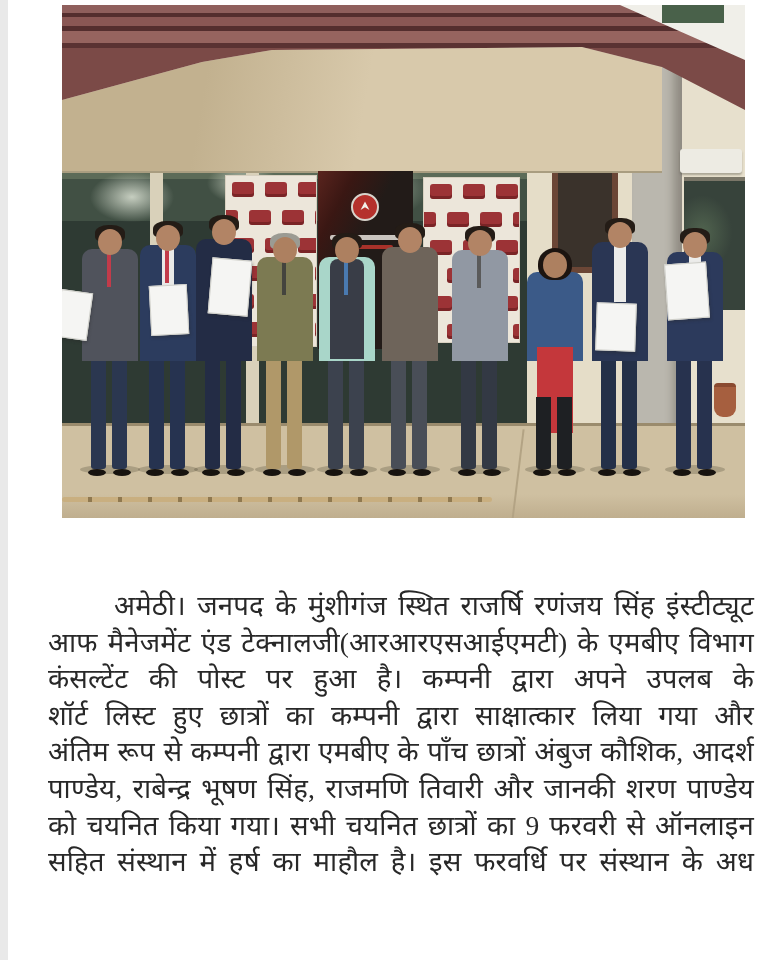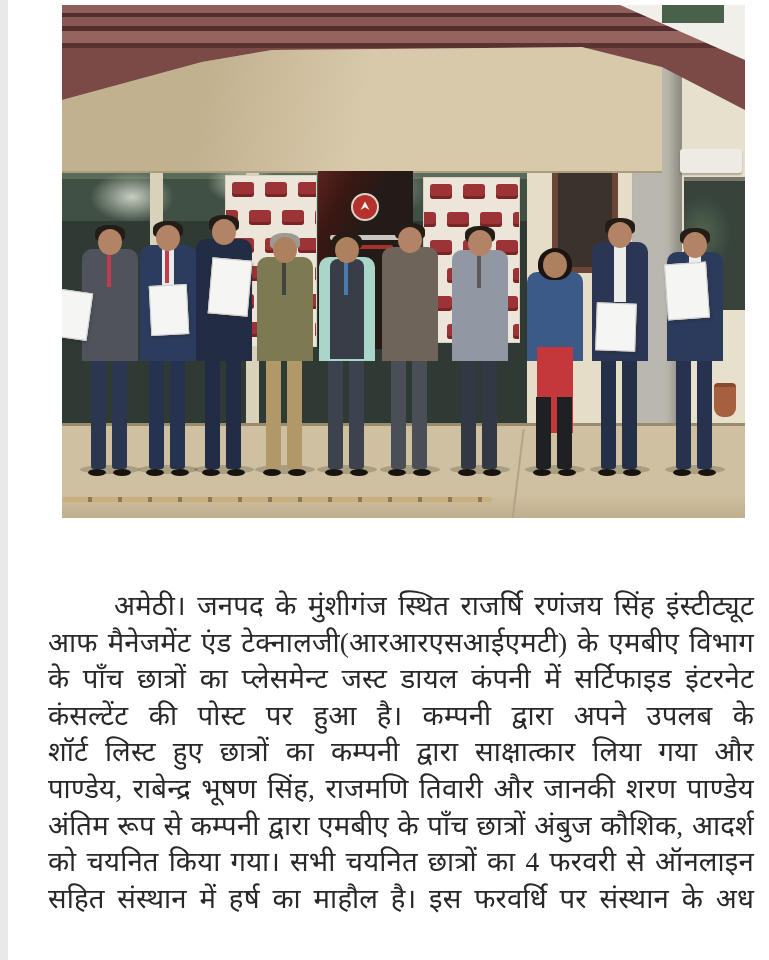--- a/index.html
+++ b/index.html
@@ -284,21 +284,20 @@
       <div class="paper" style="left: -4px; top: 286px; width: 30px; height: 46px; transform: rotate(8deg);"></div>
       <div class="paper" style="left: 88px; top: 280px; width: 36px; height: 48px; transform: rotate(-3deg);"></div>
       <div class="paper" style="left: 148px; top: 254px; width: 38px; height: 54px; transform: rotate(5deg);"></div>
       <div class="paper" style="left: 534px; top: 298px; width: 38px; height: 46px; transform: rotate(2deg);"></div>
       <div class="paper" style="left: 604px; top: 258px; width: 40px; height: 54px; transform: rotate(-4deg);"></div>
     </div>
 
   <div class="article">
     <div class="tline indent">अमेठी। जनपद के मुंशीगंज स्थित राजर्षि रणंजय सिंह इंस्टीट्यूट</div>
     <div class="tline">आफ मैनेजमेंट एंड टेक्नालजी(आरआरएसआईएमटी) के एमबीए विभाग</div>
-    <div class="tline">के पाँच छात्रों का प्लेसमेन्ट जस्ट डायल कंपनी में सर्टिफाइड इंटरनेट</div>
     <div class="tline">कंसल्टेंट की पोस्ट पर हुआ है। कम्पनी द्वारा अपने उपलब के</div>
     <div class="tline">शॉर्ट लिस्ट हुए छात्रों का कम्पनी द्वारा  साक्षात्कार लिया गया और</div>
+    <div class="tline">अंतिम रूप से कम्पनी द्वारा एमबीए के पाँच छात्रों अंबुज कौशिक, आदर्श</div>
     <div class="tline">पाण्डेय, राबेन्द्र भूषण सिंह, राजमणि तिवारी और जानकी शरण पाण्डेय</div>
-    <div class="tline">अंतिम रूप से कम्पनी द्वारा एमबीए के पाँच छात्रों अंबुज कौशिक, आदर्श</div>
-    <div class="tline">को चयनित किया गया। सभी चयनित छात्रों का 4 फरवरी से ऑनलाइन</div>
+    <div class="tline">को चयनित किया गया। सभी चयनित छात्रों का 9 फरवरी से ऑनलाइन</div>
     <div class="tline">सहित संस्थान में हर्ष का माहौल है। इस फरवर्धि पर संस्थान के अध</div>
   </div>
 </div>
 
 </body></html>

